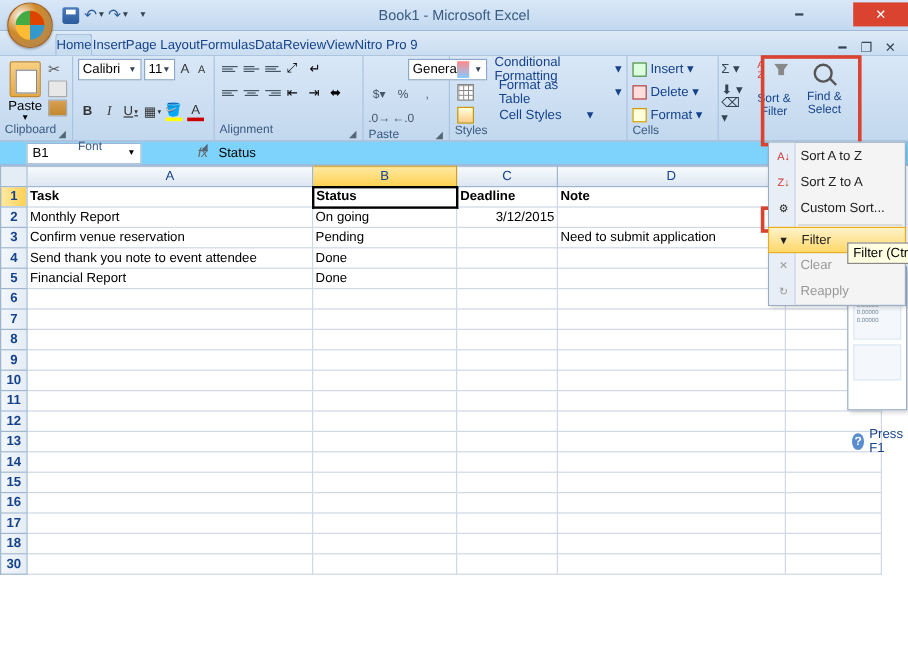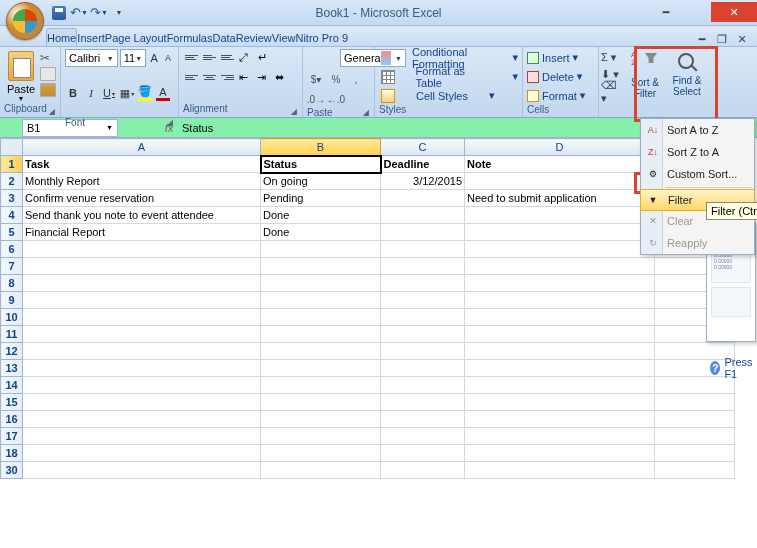--- a/index.html
+++ b/index.html
@@ -92,21 +92,21 @@
 .findsel-box { width: 40px; text-align: center; padding-top: 4px; }
 .find-ic { width: 22px; height: 22px; margin: 0 auto; position: relative; }
 .find-ic::before { content: ""; position: absolute; width: 12px; height: 12px; border: 2px solid #555; border-radius: 50%; left: 2px; top: 2px; }
 .find-ic::after { content: ""; position: absolute; width: 2px; height: 8px; background: #555; transform: rotate(-45deg); right: 3px; bottom: 1px; }
 
 .red-box { position: absolute; border: 3px solid #d9432f; pointer-events: none; z-index: 50; }
 .red-box.rb1 { left: 634px; top: 46px; width: 84px; height: 76px; }
 .red-box.rb2 { left: 634px; top: 172px; width: 116px; height: 22px; }
 
 
-.fbar { height: 20px; background: #86efac; border-bottom: 1px solid #aac; display: flex; align-items: center; }
+.fbar { height: 20px; background: #7dd3fc; border-bottom: 1px solid #aac; display: flex; align-items: center; }
 .namebox { width: 96px; height: 18px; margin-left: 22px; border: 1px solid #9cb5d4; background: #fff; display: flex; align-items: center; padding: 0 4px; font-size: 11px; }
 .namebox .dd { margin-left: auto; font-size: 7px; }
 .fx { width: 18px; text-align: center; font-style: italic; color: #666; font-size: 11px; margin-left: 42px; }
 .formula-input { flex: 1; padding: 0 4px; font-size: 11px; }
 
 
 .sort-menu { position: absolute; left: 640px; top: 118px; width: 115px; background: #f4f4f4; border: 1px solid #9aaec6; box-shadow: 2px 2px 4px rgba(0,0,0,.2); z-index: 60; font-size: 11px; }
 .sort-menu .mi { height: 22px; display: flex; align-items: center; padding-left: 26px; position: relative; color: #222; }
 .sort-menu .mi .mic { position: absolute; left: 4px; width: 16px; height: 16px; display: flex; align-items: center; justify-content: center; font-size: 9px; }
 .sort-menu .mi.hl { background: linear-gradient(#fff2c8,#ffd86a); border: 1px solid #e8b020; margin: -1px; padding-left: 27px; }

